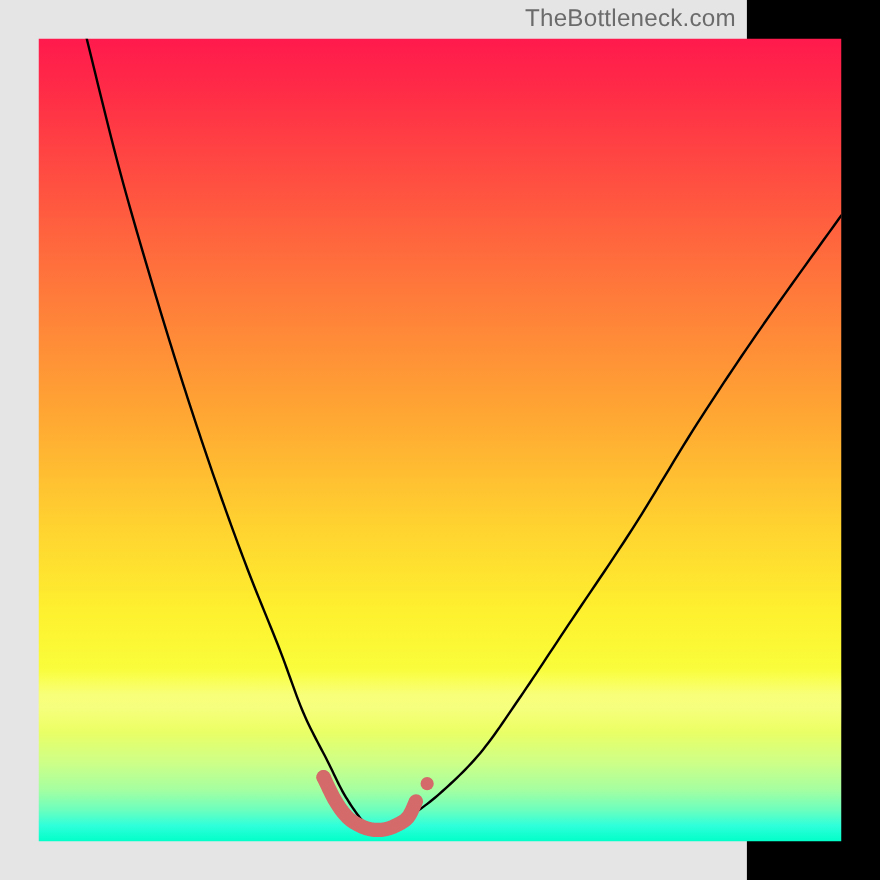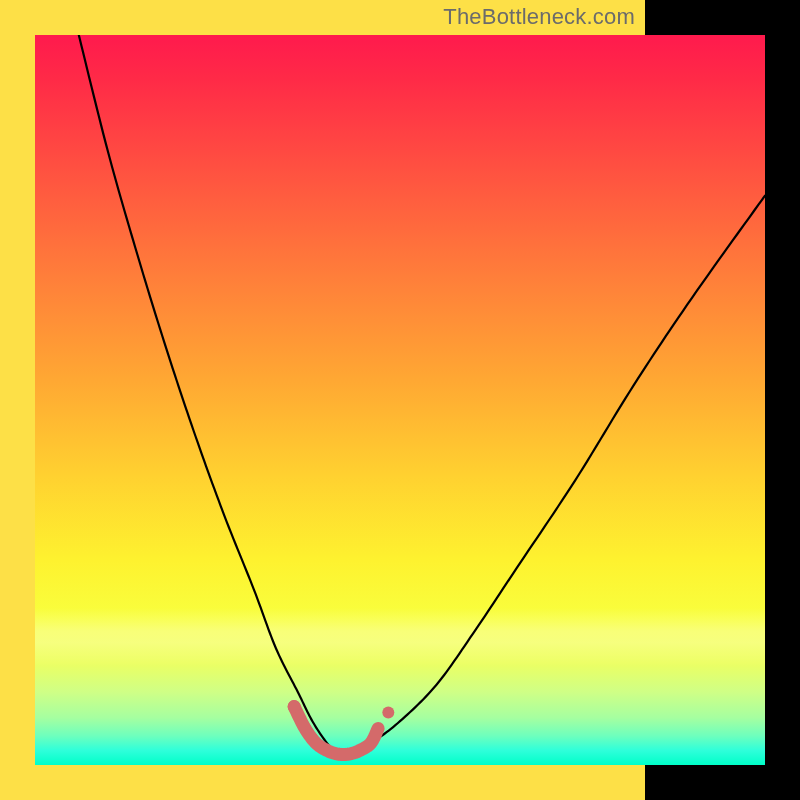--- a/index.html
+++ b/index.html
@@ -10,21 +10,22 @@
     background: #000;
     font-family: Arial, sans-serif;
     overflow: hidden;
   }
   .frame {
     position: absolute;
     left: 0;
     top: 0;
     width: 645px;
     height: 800px;
-    background: #fde047;
+    background: #e5e5e5;
+    padding-left: 34px;
   }
   .watermark {
     position: absolute;
     top: 4px;
     right: 10px;
     color: #6b6b6b;
     font-size: 22px;
     font-weight: 400;
     letter-spacing: 0.2px;
     z-index: 30;

